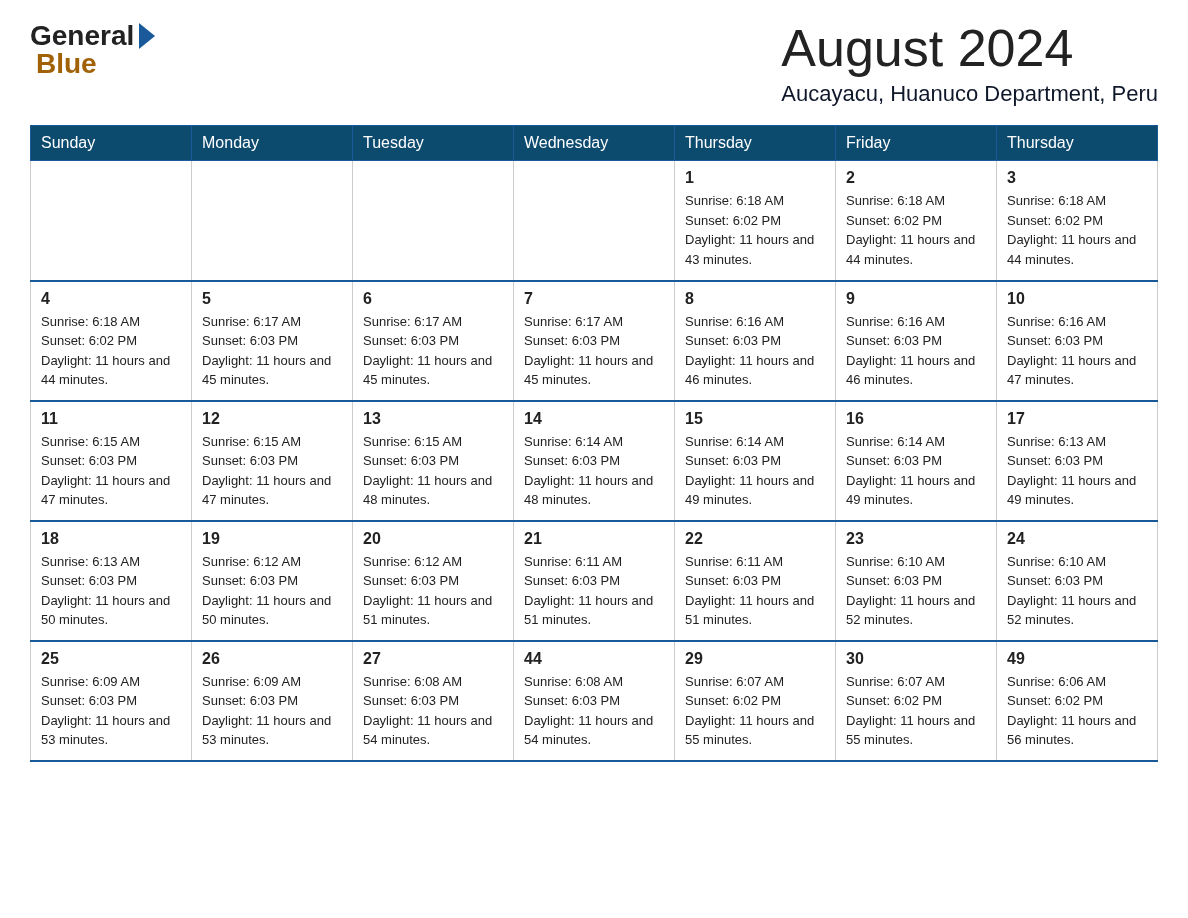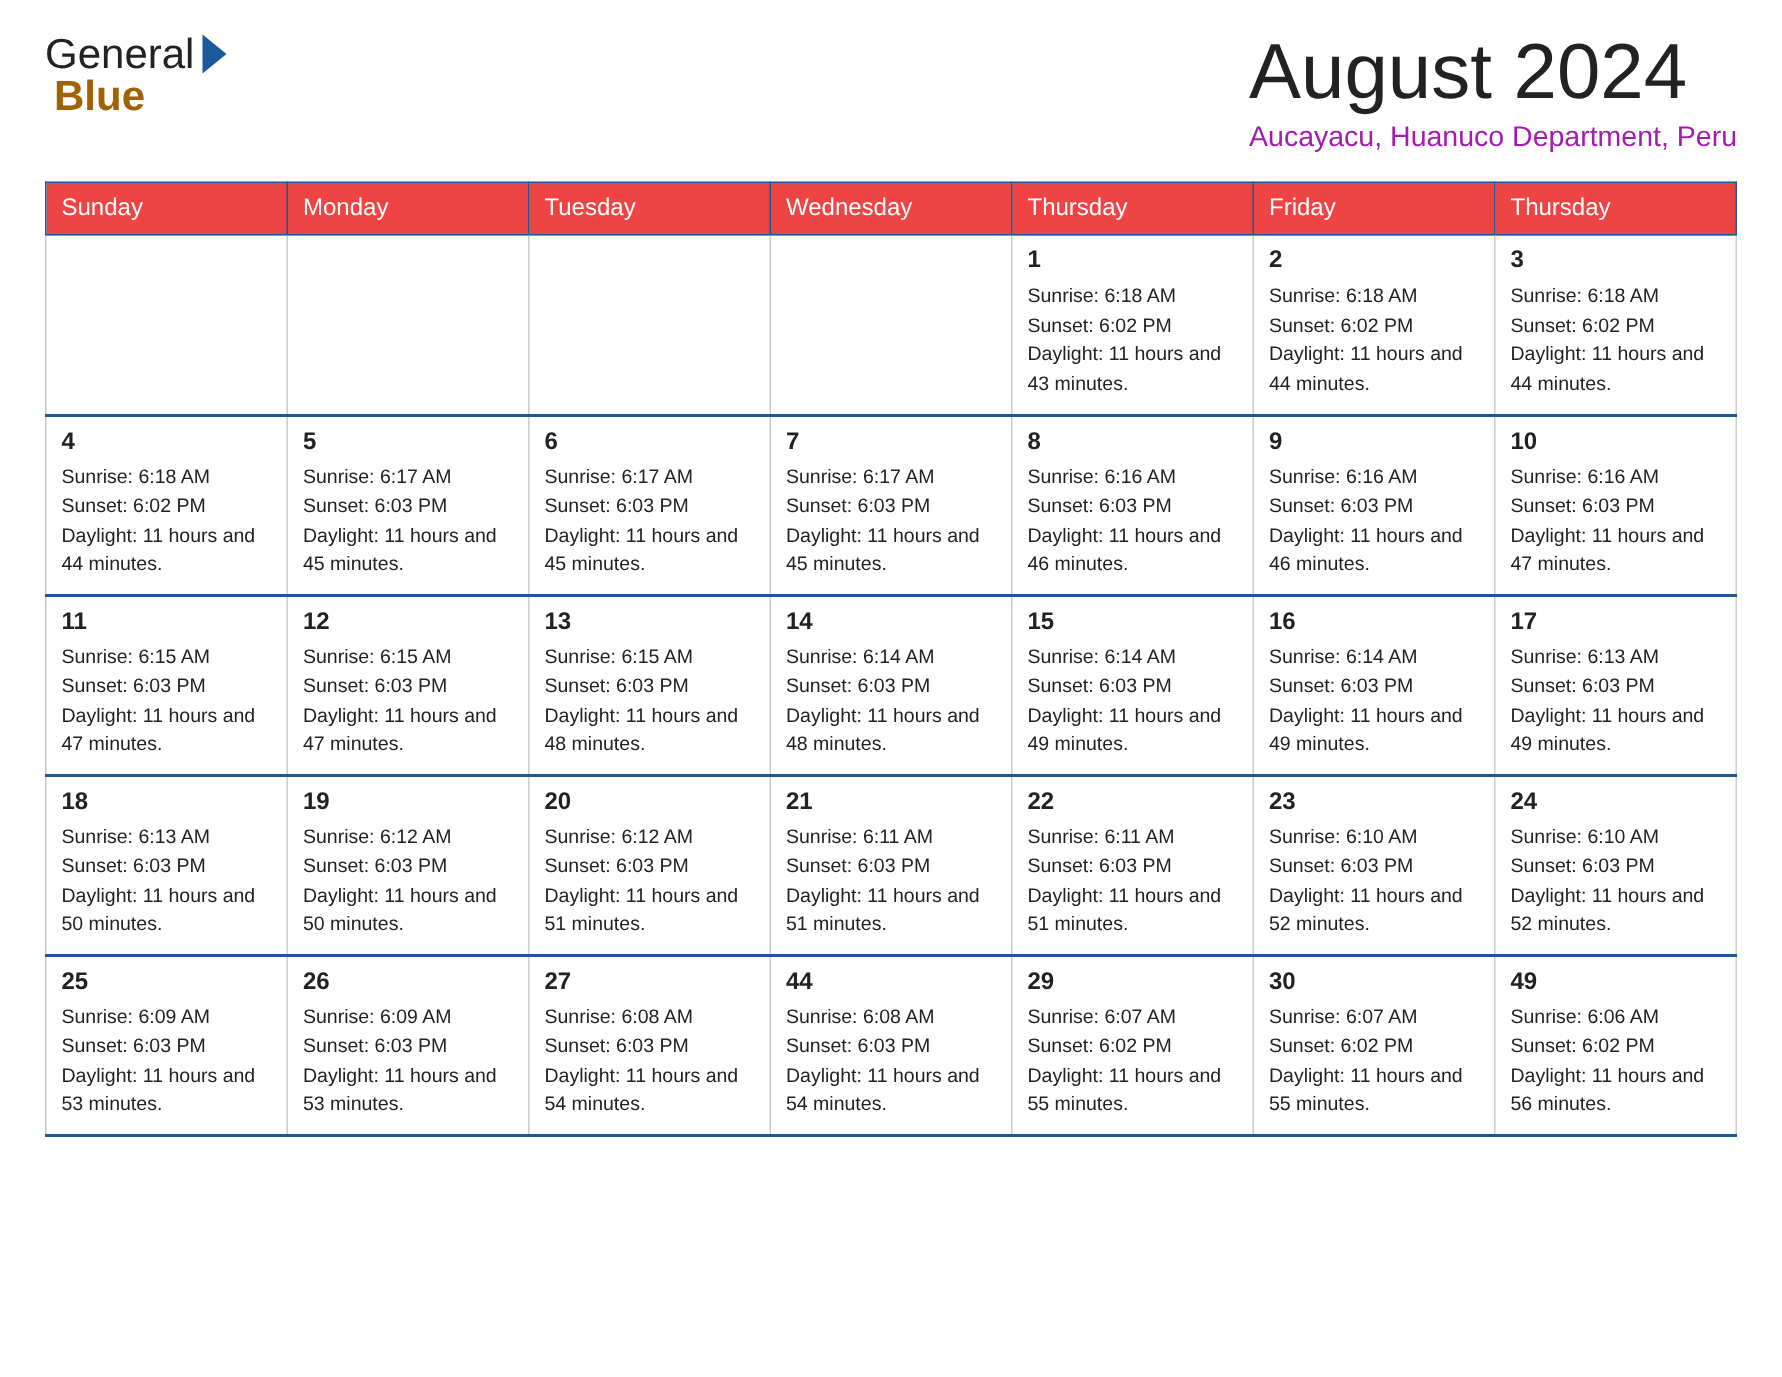--- a/index.html
+++ b/index.html
@@ -16,21 +16,21 @@
       align-items: flex-start;
       margin-bottom: 18px;
     }
     .logo {
       display: flex;
       align-items: center;
       gap: 0px;
     }
     .logo-text-general {
       font-size: 28px;
-      font-weight: normal;
+      font-weight: bold;
       color: #222;
     }
     .logo-arrow {
       width: 0;
       height: 0;
       border-left: 14px solid #1a5a9a;
       border-top: 14px solid transparent;
       border-bottom: 14px solid transparent;
       margin-left: 2px;
       margin-top: -4px;
@@ -51,31 +51,31 @@
     }
     .title-block {
     }
     .month-title {
       font-size: 52px;
       font-weight: normal;
       color: #222;
       line-height: 1.1;
     }
     .location-title {
-      font-size: 19px;
-      color: #a21caf;
+      font-size: 22px;
+      color: #0f172a;
       margin-top: 4px;
     }
     table {
       width: 100%;
       border-collapse: collapse;
       table-layout: fixed;
     }
     thead tr {
-      background-color: #ef4444;
+      background-color: #0c4a6e;
     }
     thead th {
       color: #fff;
       font-size: 16px;
       font-weight: normal;
       padding: 8px 10px;
       border: 1px solid #1a5a9a;
       text-align: left;
     }
     tbody tr {

